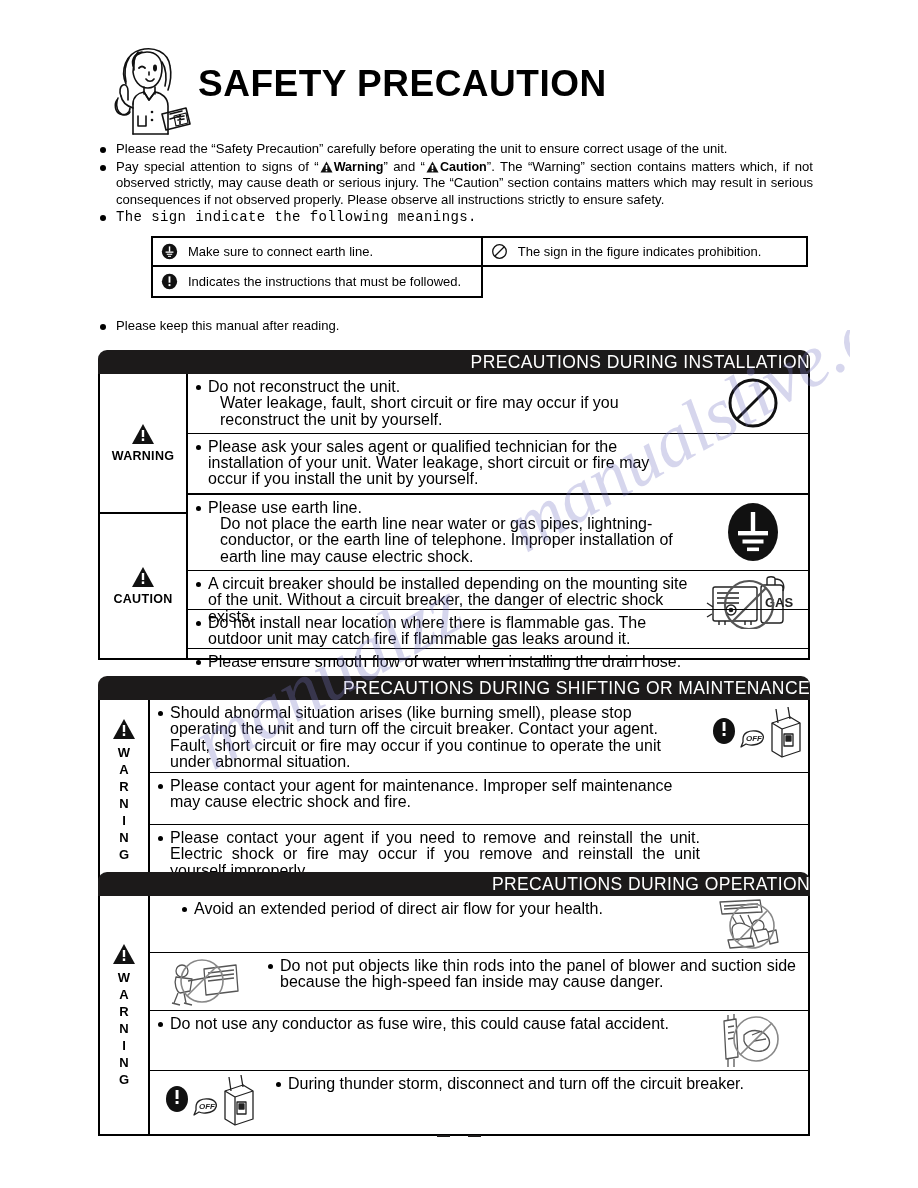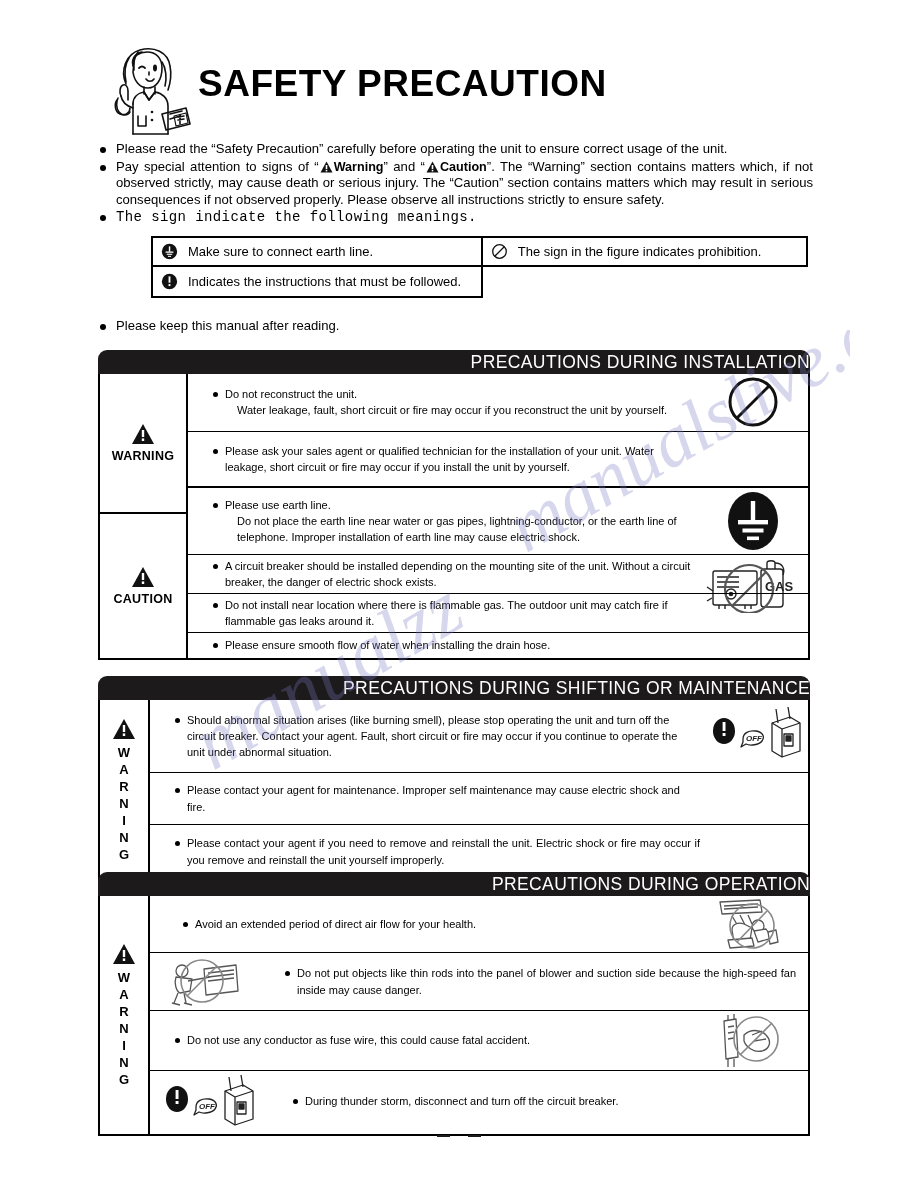--- a/index.html
+++ b/index.html
@@ -113,24 +113,23 @@
   .rows{flex:1;display:flex;flex-direction:column;box-sizing:border-box;}
   .row{
     display:flex;align-items:stretch;
     box-sizing:border-box;
     position:relative;
   }
   .row + .row{border-top:1.6px solid #000;}
   .rowtext{
     flex:1;
     padding:5px 6px 5px 8px;
-    font-size:11px;line-height:16.3px;
-    display:flex;align-items:center;
+    font-size:16px;line-height:16.3px;
+    display:flex;
     box-sizing:border-box;
-    margin-left:17px;
   }
   .rowtext .b{position:relative;padding-left:12px;width:100%;}
   .rowtext .b::before{
     content:"";position:absolute;left:0;top:6px;
     width:5px;height:5px;border-radius:50%;background:#000;
   }
   .rowtext .cont{padding-left:12px;display:block;}
   .rowicon{
     flex:0 0 auto;
     display:flex;align-items:center;justify-content:center;
@@ -478,21 +477,21 @@
             <rect x="10.8" y="7" width="2.4" height="7" fill="#fff"></rect>
             <rect x="10.8" y="15.4" width="2.4" height="2.6" fill="#fff"></rect>
           </svg>
           <div class="side-label vert">W<br>A<br>R<br>N<br>I<br>N<br>G</div>
         </div>
       </div>
 
       <div class="rows">
 
         <div class="row" style="height:56px;">
-          <div class="rowtext" style="padding-left:16px;">
+          <div class="rowtext" style="padding-left:32px;">
             <div class="b">
               <span>Avoid an extended period of direct air flow for your health.</span>
             </div>
           </div>
           <div class="rowicon" style="flex:0 0 120px;">
             <svg width="100" height="52" viewBox="0 0 100 52">
               <g fill="none" stroke="#555" stroke-width="1.3" stroke-linejoin="round">
 
                 <path d="M22 4 L62 2 L64 14 L24 16 Z" fill="#fff"></path>
                 <path d="M26 8 L60 6 M26 11 L60 9"></path>

